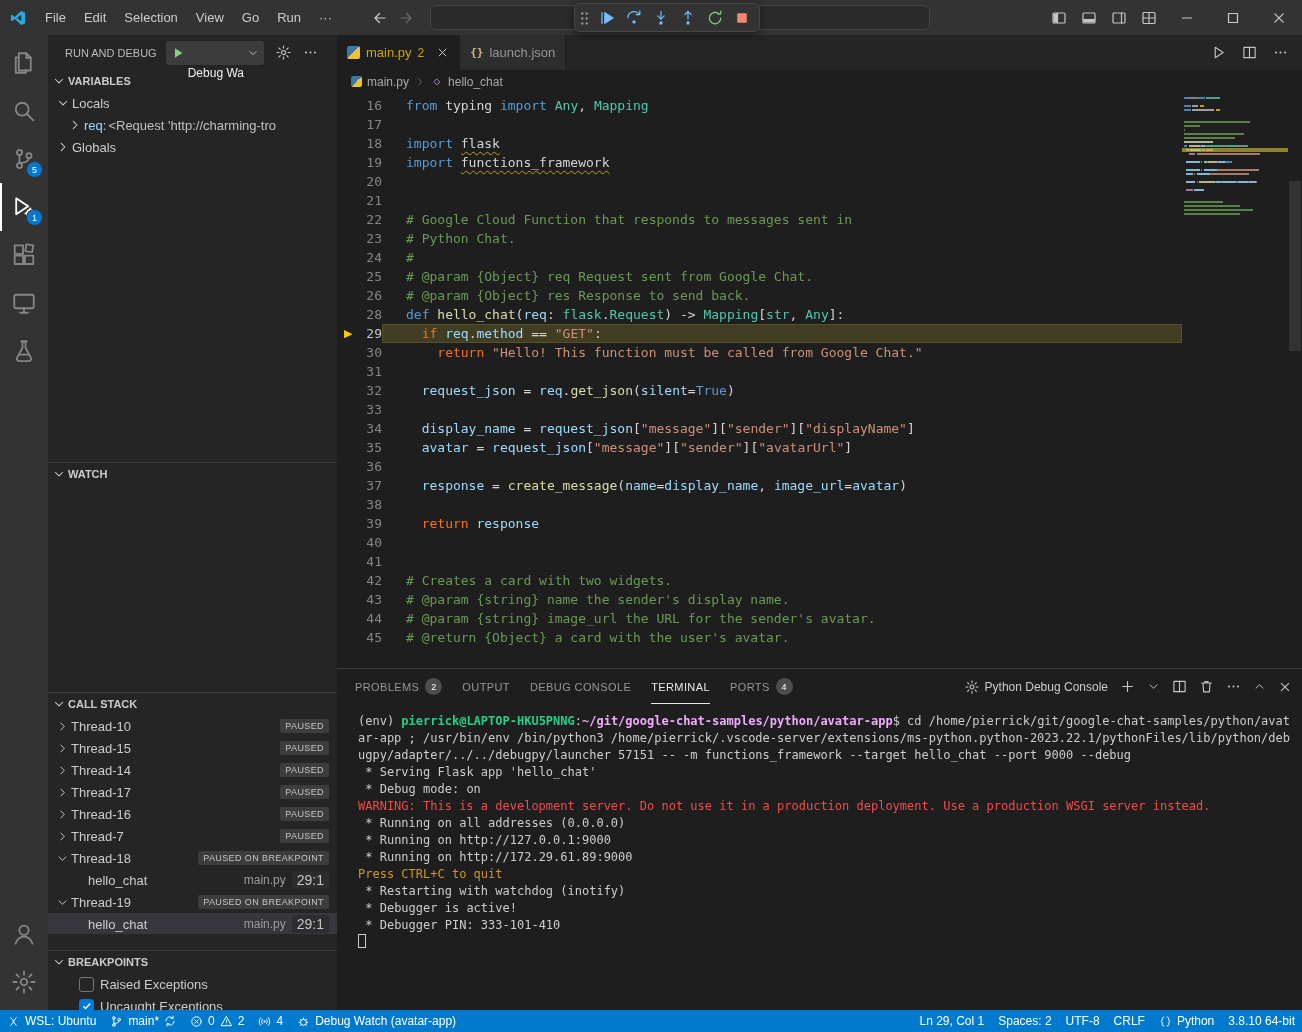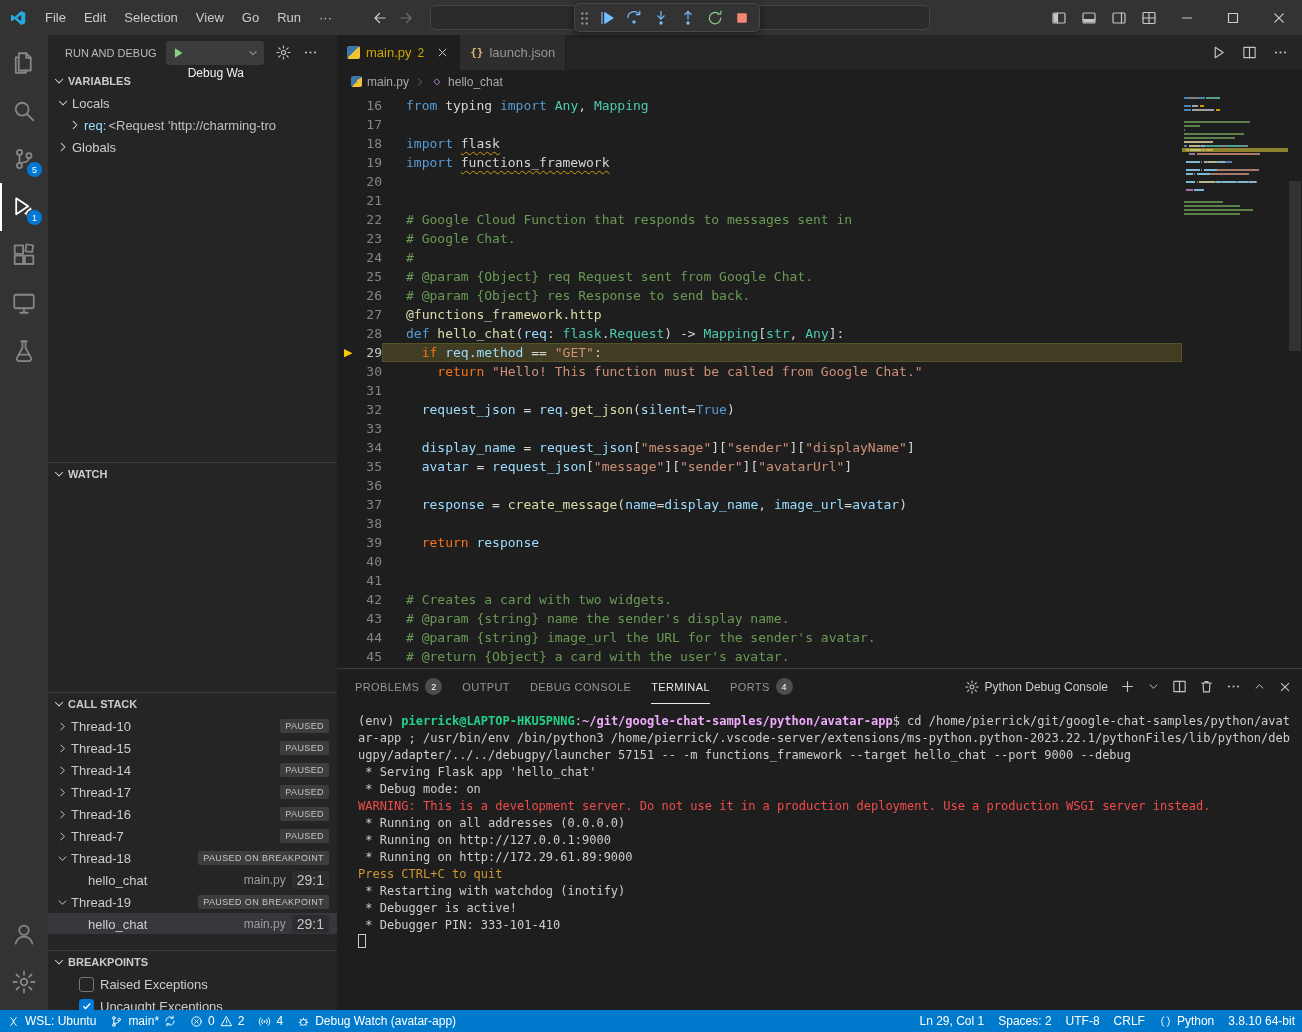--- a/index.html
+++ b/index.html
@@ -601,25 +601,24 @@
 
     <div class="code-area">
       <div class="code-lines" id="code-lines">
           <div class="cl-row"><span class="cl-num">16</span><span class="cl-txt"><span class="kw">from</span><span class="pl"> typing </span><span class="kw">import</span><span class="pl"> </span><span class="ty">Any</span><span class="pl">, </span><span class="ty">Mapping</span></span></div>
           <div class="cl-row"><span class="cl-num">17</span><span class="cl-txt"></span></div>
           <div class="cl-row"><span class="cl-num">18</span><span class="cl-txt"><span class="kw">import</span><span class="pl"> </span><span class="wn">flask</span></span></div>
           <div class="cl-row"><span class="cl-num">19</span><span class="cl-txt"><span class="kw">import</span><span class="pl"> </span><span class="wn">functions_framework</span></span></div>
           <div class="cl-row"><span class="cl-num">20</span><span class="cl-txt"></span></div>
           <div class="cl-row"><span class="cl-num">21</span><span class="cl-txt"></span></div>
           <div class="cl-row"><span class="cl-num">22</span><span class="cl-txt"><span class="co"># Google Cloud Function that responds to messages sent in</span></span></div>
-          <div class="cl-row"><span class="cl-num">23</span><span class="cl-txt"><span class="co"># Google Chat.</span></span></div>
+          <div class="cl-row"><span class="cl-num">23</span><span class="cl-txt"><span class="co"># Python Chat.</span></span></div>
           <div class="cl-row"><span class="cl-num">24</span><span class="cl-txt"><span class="co">#</span></span></div>
           <div class="cl-row"><span class="cl-num">25</span><span class="cl-txt"><span class="co"># @param {Object} req Request sent from Google Chat.</span></span></div>
           <div class="cl-row"><span class="cl-num">26</span><span class="cl-txt"><span class="co"># @param {Object} res Response to send back.</span></span></div>
-          <div class="cl-row"><span class="cl-num">27</span><span class="cl-txt"><span class="de">@functions_framework.http</span></span></div>
           <div class="cl-row"><span class="cl-num">28</span><span class="cl-txt"><span class="kw">def</span><span class="pl"> </span><span class="fn">hello_chat</span><span class="pl">(</span><span class="va">req</span><span class="pl">: </span><span class="ty">flask</span><span class="pl">.</span><span class="ty">Request</span><span class="pl">) -&gt; </span><span class="ty">Mapping</span><span class="pl">[</span><span class="ty">str</span><span class="pl">, </span><span class="ty">Any</span><span class="pl">]:</span></span></div>
           <div class="cl-row cur"><span class="cl-arrow">▶</span><span class="cl-num">29</span><span class="cl-txt"><span class="pl">  </span><span class="cf">if</span><span class="pl"> </span><span class="va">req</span><span class="pl">.</span><span class="va">method</span><span class="pl"> </span><span class="op">==</span><span class="pl"> </span><span class="st">"GET"</span><span class="pl">:</span></span></div>
           <div class="cl-row"><span class="cl-num">30</span><span class="cl-txt"><span class="pl">    </span><span class="cf">return</span><span class="pl"> </span><span class="st">"Hello! This function must be called from Google Chat."</span></span></div>
           <div class="cl-row"><span class="cl-num">31</span><span class="cl-txt"></span></div>
           <div class="cl-row"><span class="cl-num">32</span><span class="cl-txt"><span class="pl">  </span><span class="va">request_json</span><span class="pl"> </span><span class="op">=</span><span class="pl"> </span><span class="va">req</span><span class="pl">.</span><span class="fn">get_json</span><span class="pl">(</span><span class="va">silent</span><span class="op">=</span><span class="kw">True</span><span class="pl">)</span></span></div>
           <div class="cl-row"><span class="cl-num">33</span><span class="cl-txt"></span></div>
           <div class="cl-row"><span class="cl-num">34</span><span class="cl-txt"><span class="pl">  </span><span class="va">display_name</span><span class="pl"> </span><span class="op">=</span><span class="pl"> </span><span class="va">request_json</span><span class="pl">[</span><span class="st">"message"</span><span class="pl">][</span><span class="st">"sender"</span><span class="pl">][</span><span class="st">"displayName"</span><span class="pl">]</span></span></div>
           <div class="cl-row"><span class="cl-num">35</span><span class="cl-txt"><span class="pl">  </span><span class="va">avatar</span><span class="pl"> </span><span class="op">=</span><span class="pl"> </span><span class="va">request_json</span><span class="pl">[</span><span class="st">"message"</span><span class="pl">][</span><span class="st">"sender"</span><span class="pl">][</span><span class="st">"avatarUrl"</span><span class="pl">]</span></span></div>
           <div class="cl-row"><span class="cl-num">36</span><span class="cl-txt"></span></div>
           <div class="cl-row"><span class="cl-num">37</span><span class="cl-txt"><span class="pl">  </span><span class="va">response</span><span class="pl"> </span><span class="op">=</span><span class="pl"> </span><span class="fn">create_message</span><span class="pl">(</span><span class="va">name</span><span class="op">=</span><span class="va">display_name</span><span class="pl">, </span><span class="va">image_url</span><span class="op">=</span><span class="va">avatar</span><span class="pl">)</span></span></div>

